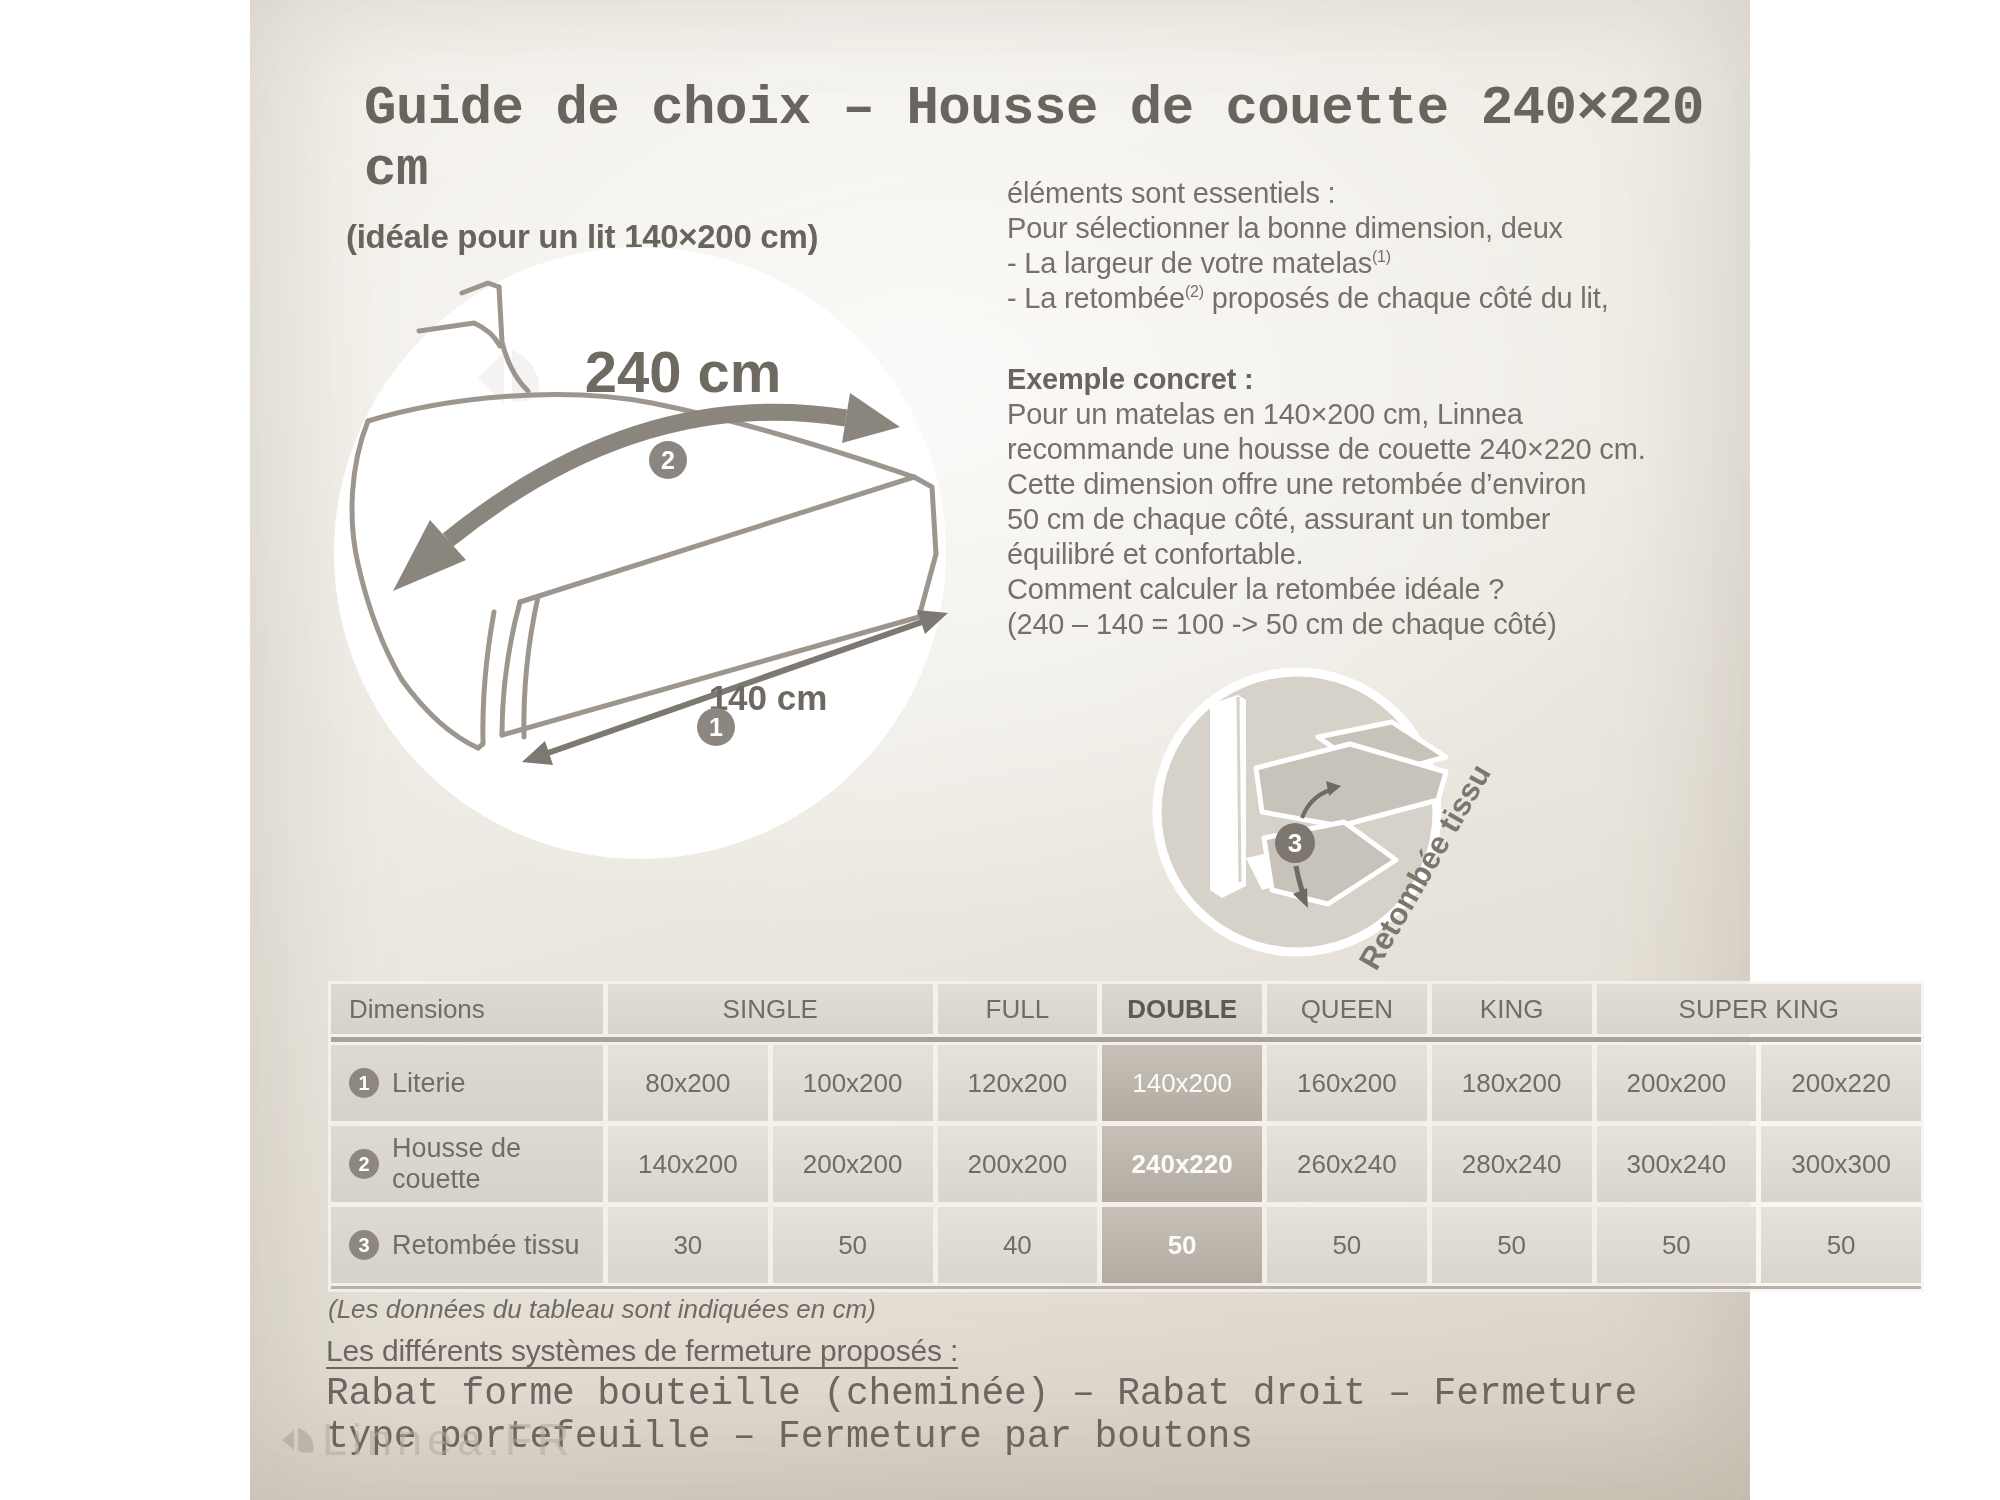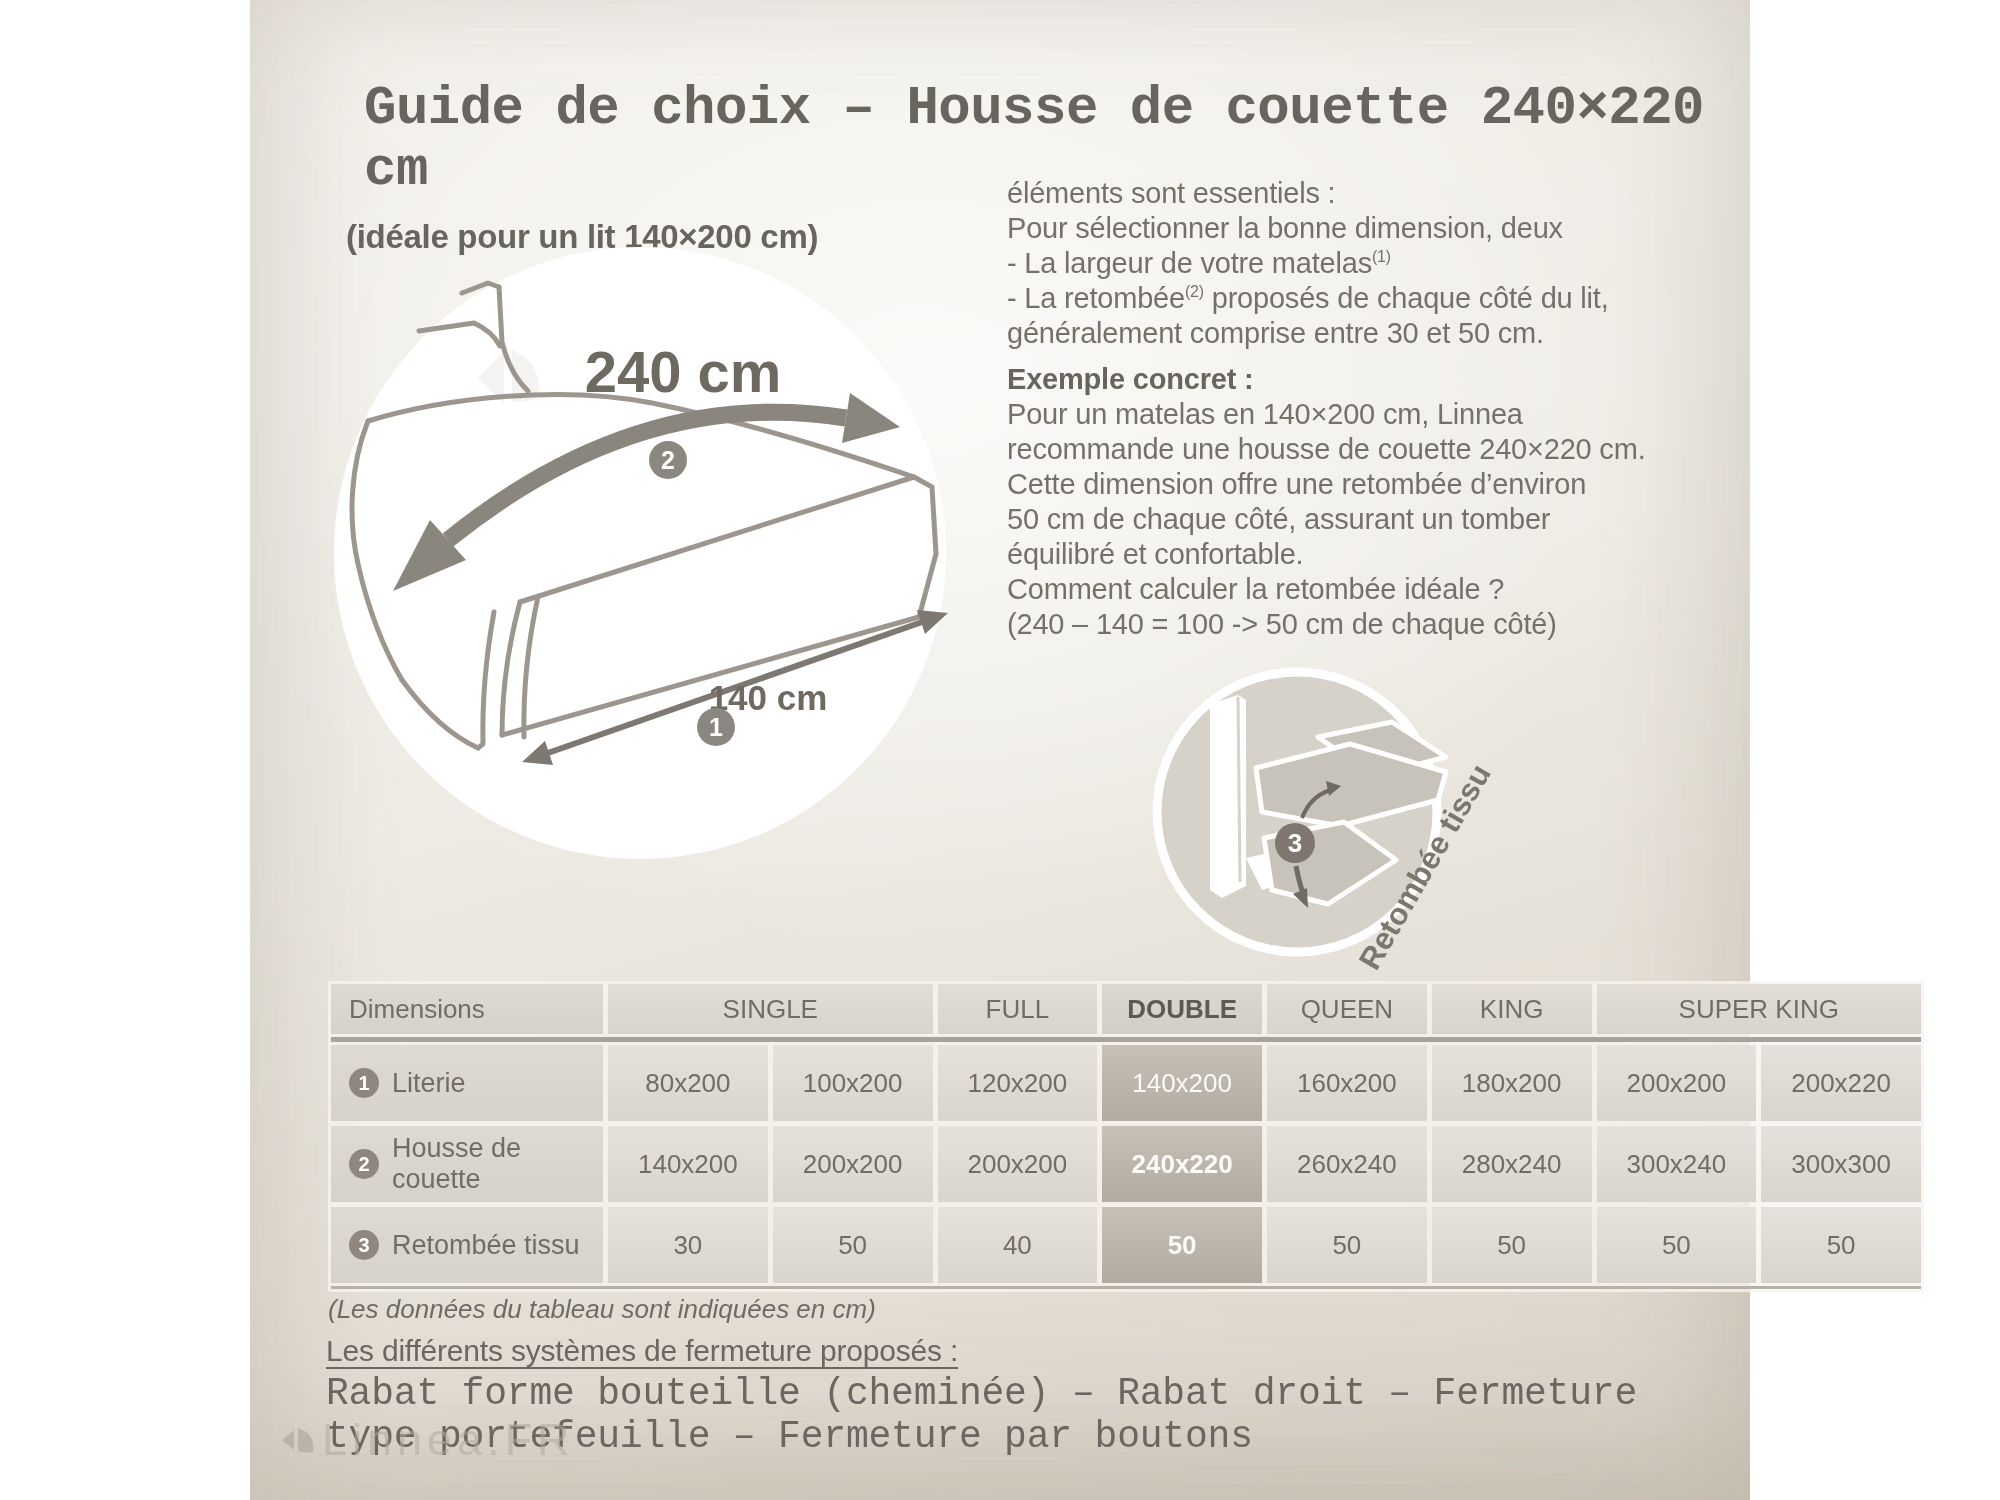--- a/index.html
+++ b/index.html
@@ -59,21 +59,20 @@
     <div class="abs title">
       <h1>Guide de choix – Housse de couette 240×220 cm</h1>
       <div class="sub">(idéale pour un lit 140×200 cm)</div>
     </div>
 
     <div class="abs para" style="left:757px;top:176px;">
       <div><span>éléments sont essentiels :</span></div>
       <div><span>Pour sélectionner la bonne dimension, deux</span></div>
       <div><span>- La largeur de votre matelas</span><sup>(1)</sup></div>
       <div><span>- La retombée</span><sup>(2)</sup><span> proposés de chaque côté du lit,</span></div>
-      <div><span>généralement comprise entre 30 et 50 cm.</span></div>
     </div>
 
     <div class="abs para" style="left:757px;top:362px;">
       <div class="hd">Exemple concret :</div>
       <div>Pour un matelas en 140×200 cm, Linnea</div>
       <div>recommande une housse de couette 240×220 cm.</div>
       <div>Cette dimension offre une retombée d’environ</div>
       <div>50 cm de chaque côté, assurant un tomber</div>
       <div>équilibré et confortable.</div>
       <div>Comment calculer la retombée idéale ?</div>

